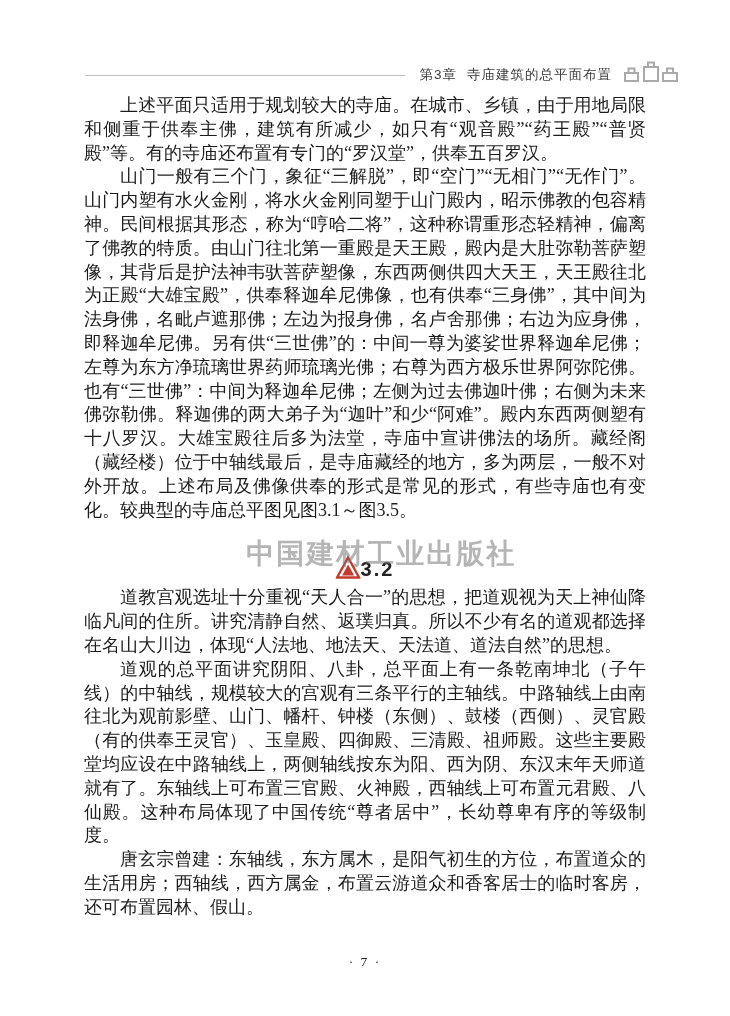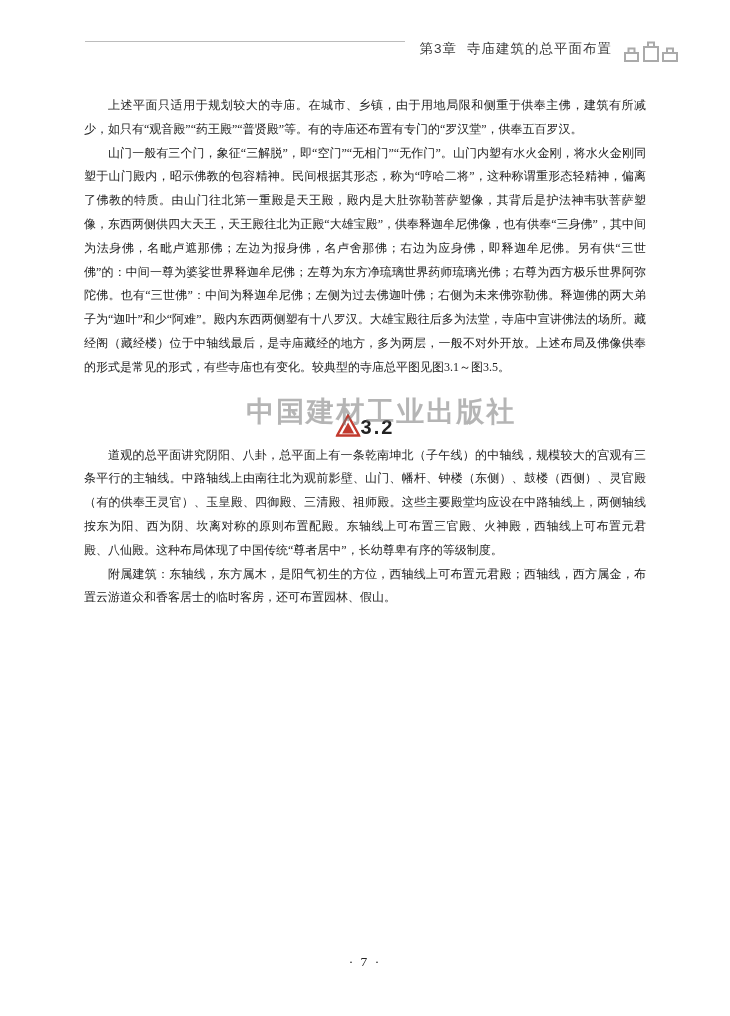--- a/index.html
+++ b/index.html
@@ -6,36 +6,36 @@
   html, body { background:#ffffff; }
   body {
     width:730px; height:1016px;
     position:relative;
     overflow:hidden;
     font-family:"Liberation Serif","DejaVu Serif",serif;
     color:#1c1c1c;
   }
   
   .running-head {
-    position:absolute; top:40px; left:85px; right:50px;
-    display:flex; 
+    position:absolute; top:60px; left:85px; right:50px;
+    display:flex; align-items:center;
   }
   .head-rule { flex:1; border-top:1.5px solid #bcbcbc; height:0; margin-top:1px; }
   .head-text {
     margin:0 10px 0 14px; white-space:nowrap;
     font-family:"Liberation Sans",sans-serif;
     font-size:13.5px; color:#3d3d3d; letter-spacing:1px;
   }
   .head-text .chap-label { margin-right:10px; }
   .head-icon svg { display:block; }
 
   
   .content { position:absolute; top:94px; left:84px; width:562px; }
   p.para {
-    font-size:12px; line-height:23.8px;
+    font-size:18px; line-height:23.8px;
     text-align:justify; text-indent:2em;
     color:#1c1c1c;
   }
 
   
   .section-block { position:relative; margin:12px 0 8px; height:44px; }
   .section-heading {
     position:absolute; left:50%; top:22px; transform:translateX(-50%);
     display:flex; align-items:center; white-space:nowrap; z-index:1;
   }
@@ -87,17 +87,18 @@
         <svg width="25" height="23" viewBox="0 0 25 23">
           <polygon points="12.5,1.5 23.5,21.5 1.5,21.5" fill="none" stroke="#c23a2e" stroke-width="2.4"></polygon>
           <polygon points="12.5,8.5 18.5,19.5 6.5,19.5" fill="#c23a2e"></polygon>
         </svg>
       </span>
       <span class="h-num">3.2</span>
     </div>
     <div class="watermark">中国建材工业出版社</div>
   </div>
 
-  <p class="para">道观的总平面讲究阴阳、八卦，总平面上有一条乾南坤北（子午线）的中轴线，规模较大的宫观有三条平行的主轴线。中路轴线上由南往北为观前影壁、山门、幡杆、钟楼（东侧）、鼓楼（西侧）、灵官殿（有的供奉王灵官）、玉皇殿、四御殿、三清殿、祖师殿。这些主要殿堂均应设在中路轴线上，两侧轴线按东为阳、西为阴、坎离对称的原则布置配殿。东轴线上可布置三官殿、火神殿，西轴线上可布置元君殿、八仙殿。这种布局体现了中国传统“尊者居中”，长幼尊卑有序的等级制度。</p>
-  <p class="para">附属建筑：东轴线，东方属木，是阳气初生的方位，西轴线上可布置元君殿；西轴线，西方属金，布置云游道众和香客居士的临时客房，还可布置园林、假山。</p>
+  <p class="para">道教宫观选址十分重视“天人合一”的思想，把道观视为天上神仙降临凡间的住所。讲究清静自然、返璞归真。所以不少有名的道观都选择在名山大川边，体现“人法地、地法天、天法道、道法自然”的思想。</p>
+  <p class="para">道观的总平面讲究阴阳、八卦，总平面上有一条乾南坤北（子午线）的中轴线，规模较大的宫观有三条平行的主轴线。中路轴线上由南往北为观前影壁、山门、幡杆、钟楼（东侧）、鼓楼（西侧）、灵官殿（有的供奉王灵官）、玉皇殿、四御殿、三清殿、祖师殿。这些主要殿堂均应设在中路轴线上，两侧轴线按东为阳、西为阴、东汉末年天师道就有了。东轴线上可布置三官殿、火神殿，西轴线上可布置元君殿、八仙殿。这种布局体现了中国传统“尊者居中”，长幼尊卑有序的等级制度。</p>
+  <p class="para">唐玄宗曾建：东轴线，东方属木，是阳气初生的方位，布置道众的生活用房；西轴线，西方属金，布置云游道众和香客居士的临时客房，还可布置园林、假山。</p>
 </div>
 
 <div class="footer">· 7 ·</div>
 
 </body></html>

